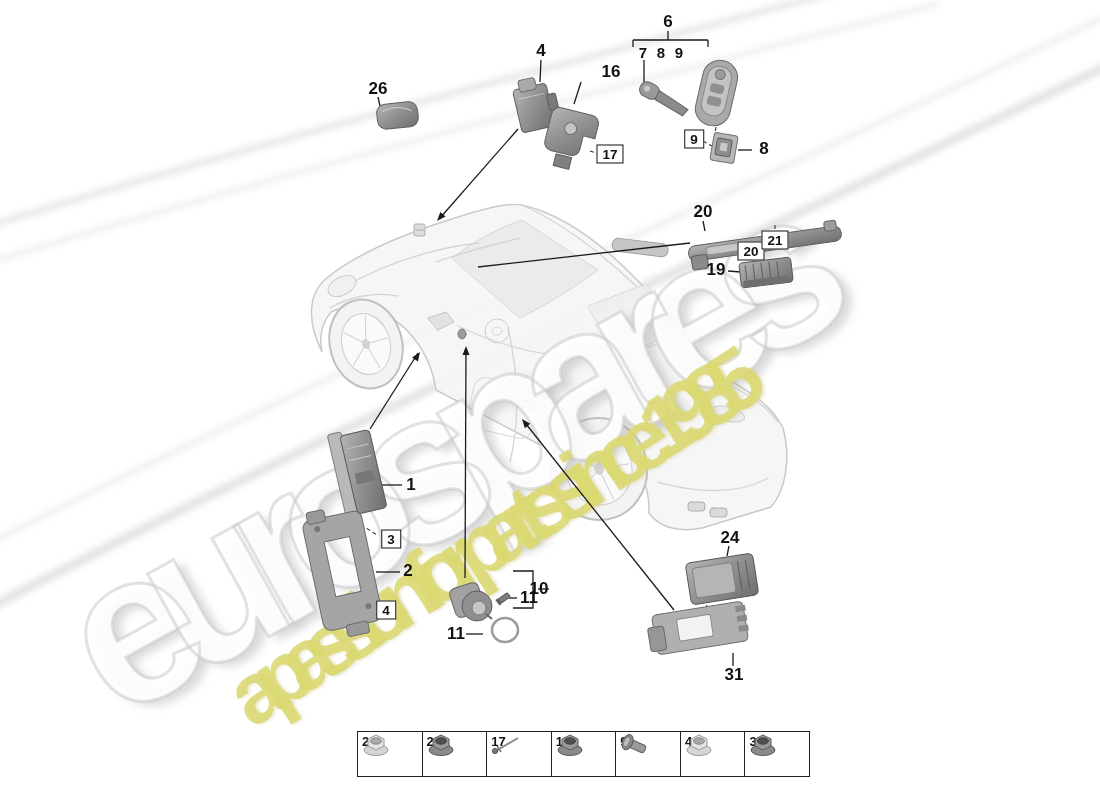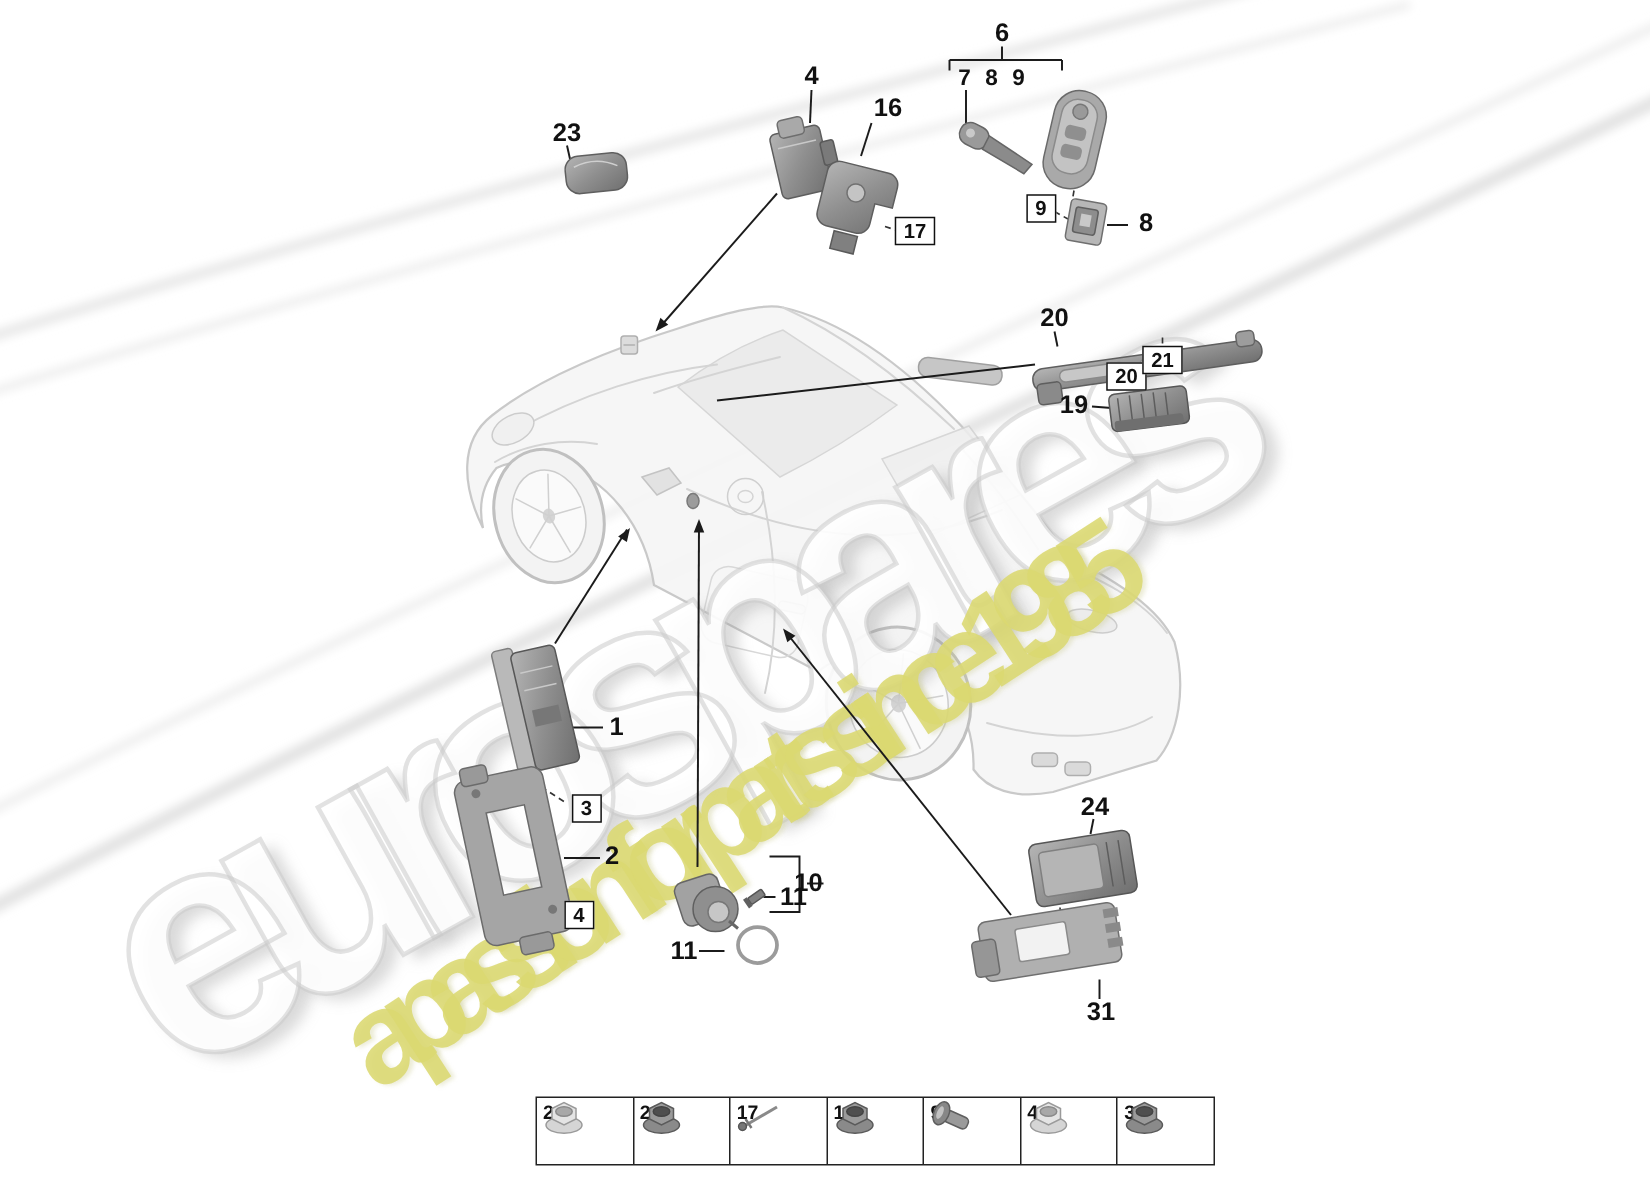--- a/index.html
+++ b/index.html
@@ -258,23 +258,23 @@
     <g transform="rotate(-9 700 628)">
       <rect x="654" y="608" width="92" height="40" rx="5" fill="#b0b0b0" stroke="#6f6f6f"></rect>
       <rect x="678" y="616" width="34" height="22" rx="2" fill="#f2f2f2" stroke="#8a8a8a"></rect>
       <rect x="648" y="620" width="16" height="24" rx="3" fill="#969696" stroke="#6b6b6b"></rect>
       <rect x="738" y="612" width="10" height="6" fill="#8a8a8a"></rect>
       <rect x="738" y="622" width="10" height="6" fill="#8a8a8a"></rect>
       <rect x="738" y="632" width="10" height="6" fill="#8a8a8a"></rect>
     </g>
   </svg>
 
-  <div class="lbl" style="left:378px;top:89px">23</div>
+  <div class="lbl" style="left:378px;top:89px">26</div>
   <div class="lbl" style="left:541px;top:51px">4</div>
-  <div class="lbl" style="left:592px;top:72px">16</div>
+  <div class="lbl" style="left:611px;top:72px">16</div>
   <div class="lbl" style="left:668px;top:22px">6</div>
   <div class="lbl small" style="left:643px;top:52px">7</div>
   <div class="lbl small" style="left:661px;top:52px">8</div>
   <div class="lbl small" style="left:679px;top:52px">9</div>
   <div class="lbl" style="left:764px;top:149px">8</div>
   <div class="lbl" style="left:703px;top:212px">20</div>
   <div class="lbl" style="left:716px;top:270px">19</div>
   <div class="lbl" style="left:411px;top:485px">1</div>
   <div class="lbl" style="left:408px;top:571px">2</div>
   <div class="lbl" style="left:539px;top:589px">10</div>

